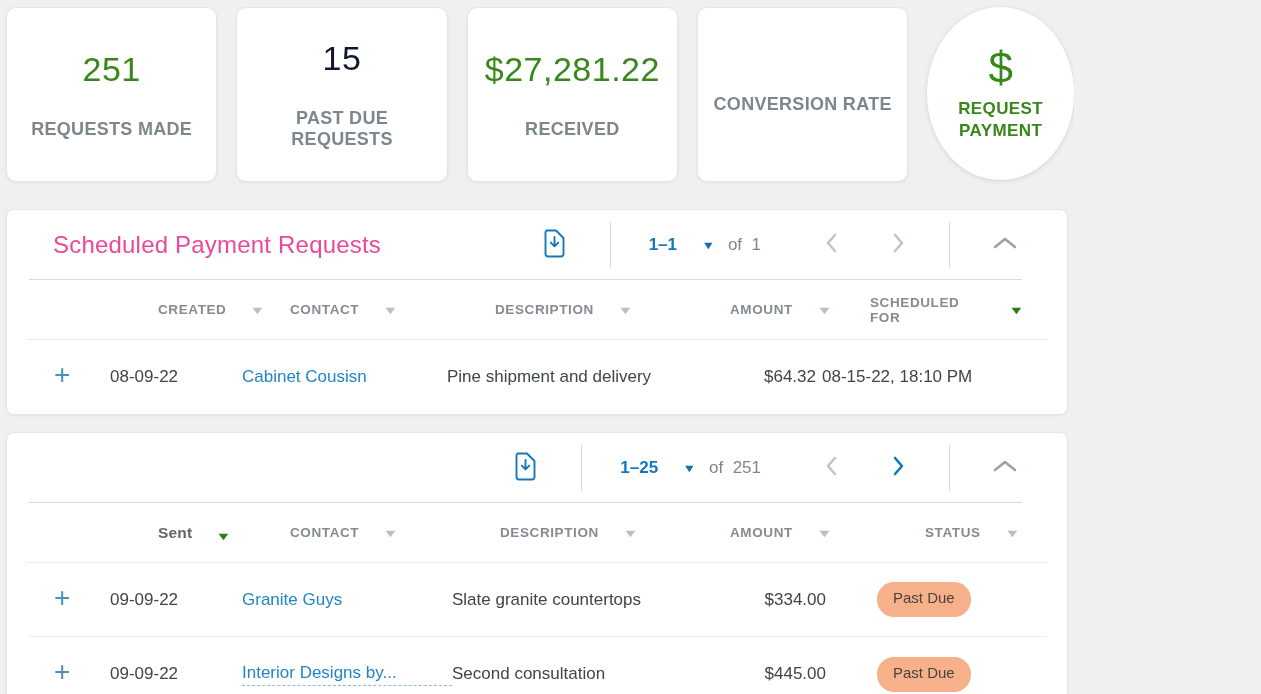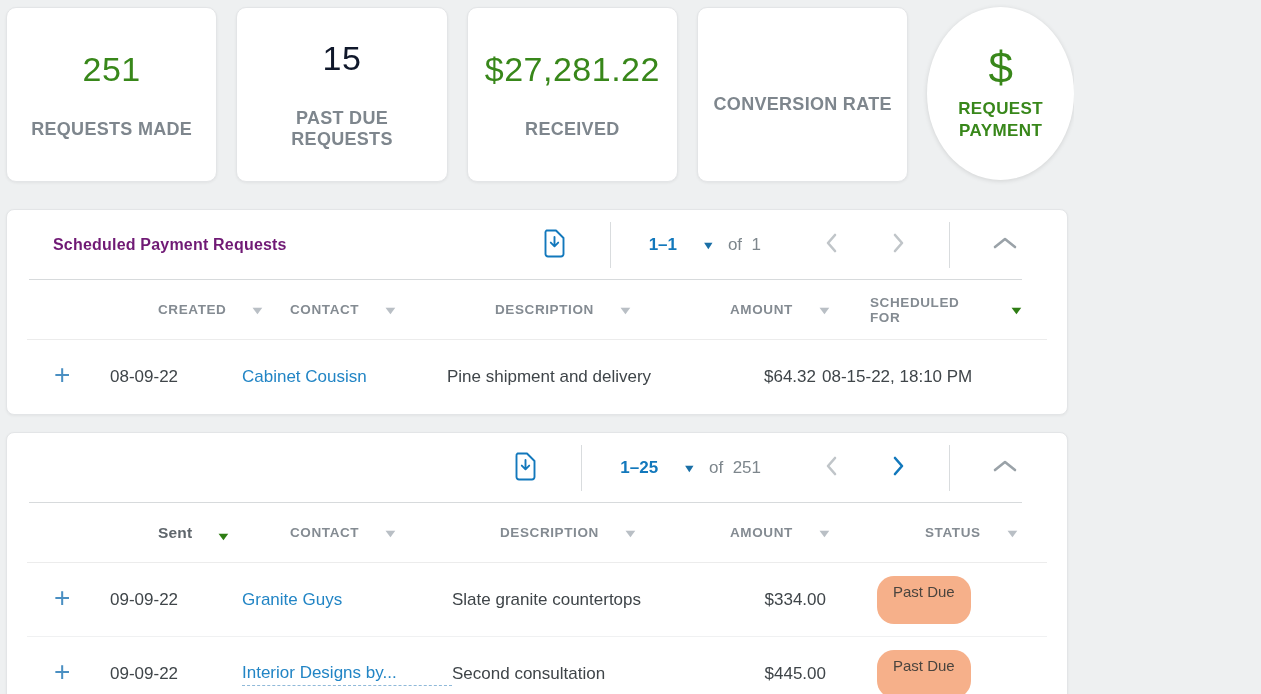--- a/index.html
+++ b/index.html
@@ -42,21 +42,21 @@
   .panel {
     background:#fff; border:1px solid #e3e5e7; border-radius:8px;
     box-shadow:0 1px 3px rgba(0,0,0,.05);
     margin:17px 6px 0 6px; overflow:hidden;
   }
   .panel-header {
     height:70px; display:flex; align-items:center;
     margin:0 45px 0 22px; padding-left:24px;
     border-bottom:1px solid #d7dadc;
   }
-  .panel-title { font-size:16px; font-weight:700; color:#701a75; letter-spacing:.2px; }
+  .panel-title { font-size:24px; font-weight:400; color:#ec4899; letter-spacing:.2px; }
   .header-controls { margin-left:auto; display:flex; align-items:center; }
   .icon-btn { background:none; border:none; cursor:pointer; display:flex; align-items:center; padding:4px; }
   .vdiv { width:1px; height:46px; background:#d9dcde; margin:0 38px; }
   .pagination { display:flex; align-items:center; }
   .range-btn {
     background:none; border:none; cursor:pointer;
     font-family:inherit; font-size:17px; font-weight:700; color:#1278bc;
     display:flex; align-items:center; gap:26px;
   }
   .dd-caret { font-size:11px; color:#1a6fa6; transform:scaleX(1.3); }
@@ -90,21 +90,21 @@
     background:none; border:none; cursor:pointer;
     color:#4a8fc2; font-size:28px; font-weight:300; line-height:1;
     width:34px; text-align:left; padding:0 0 4px 2px;
   }
   .cell-link { color:#2285c5; text-decoration:none; cursor:pointer; font-size:17px; }
   .cell-link.truncated { border-bottom:1px dashed #8fb9d9; padding-bottom:2px; }
   .cell.amount { text-align:right; padding-right:6px; }
   .cell.status { padding-left:45px; }
   .badge {
     display:inline-block; background:#f6b08a; color:#4a443e;
-    font-size:15px; border-radius:17px; padding:7px 16px 24px;
+    font-size:15px; border-radius:17px; padding:7px 16px 11px;
   }
 </style>
 </head>
 <body>
 
 <div class="page">
 
   <div class="stats-row">
     <div class="stat-card">
       <div class="stat-value green">251</div>

